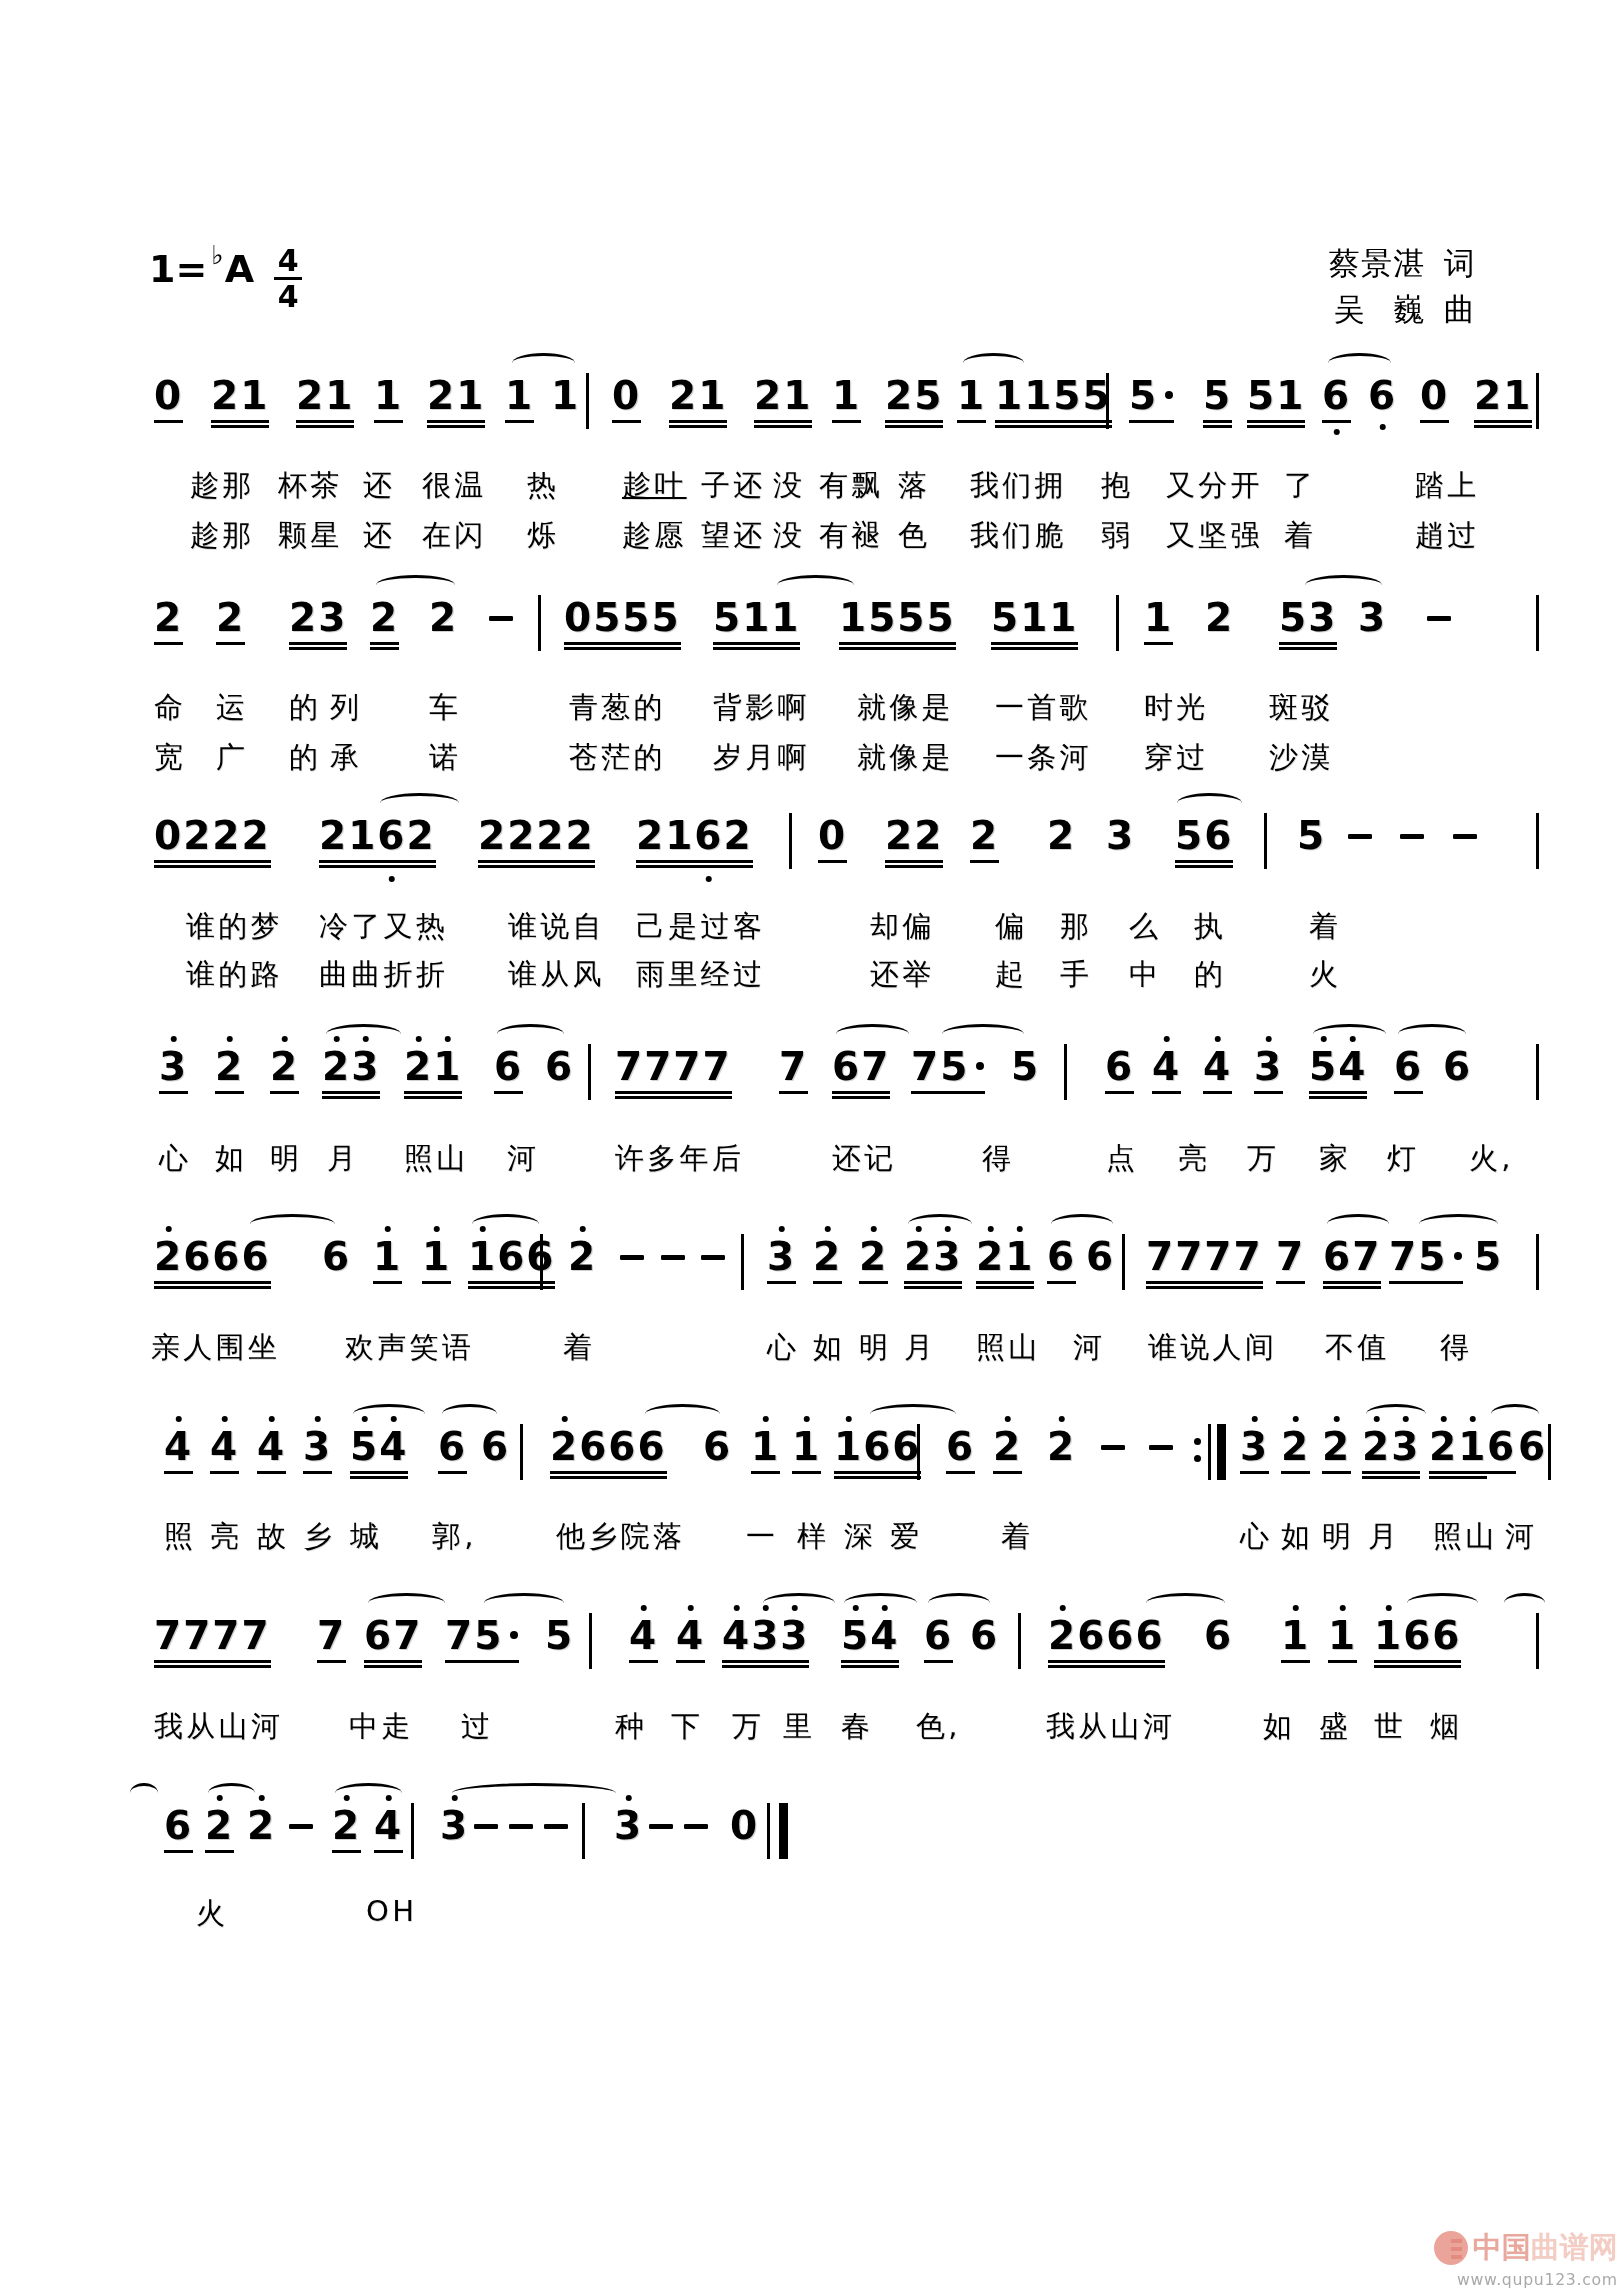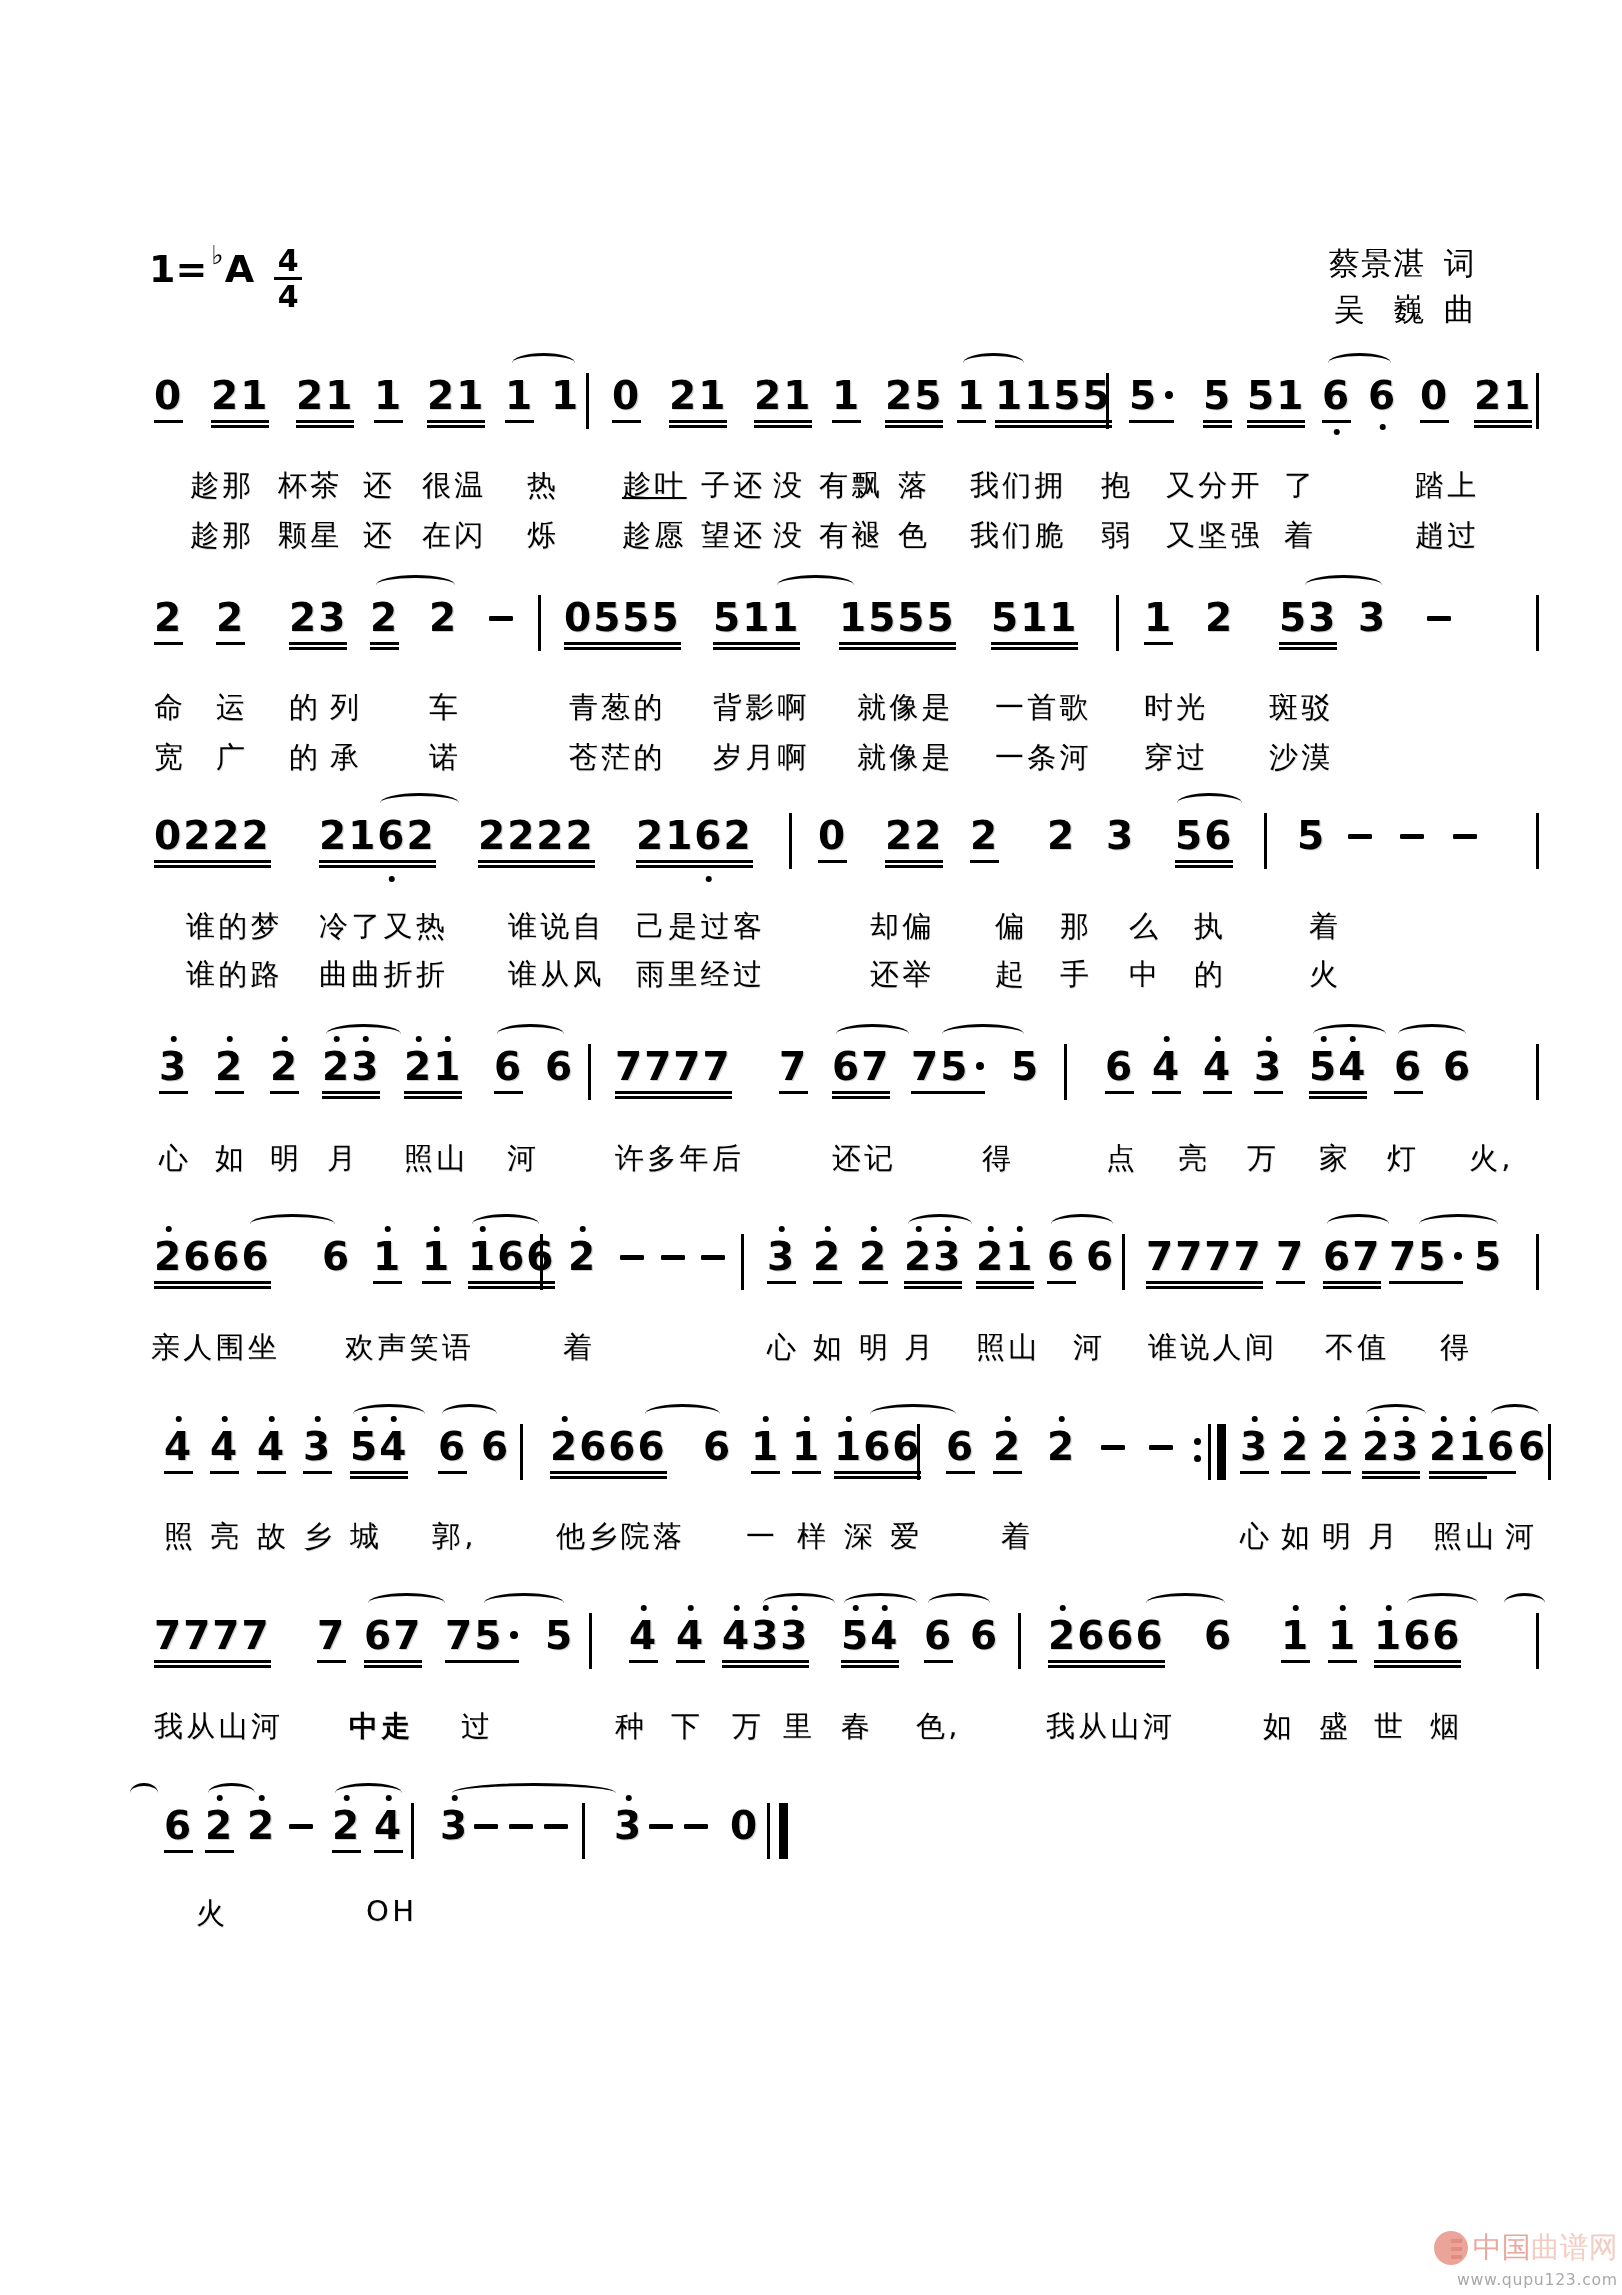--- a/index.html
+++ b/index.html
@@ -44,21 +44,21 @@
        border-radius:50% 50% 0 0;}
   .lyr{position:absolute;font-size:29px;letter-spacing:3.3px;white-space:pre;
        text-shadow:0.7px 0.7px 0 rgba(0,0,0,0.15);}
   
   .wm{position:absolute;right:5.2px;bottom:6.5px;width:170px;}
   .wmrow{display:flex;align-items:center;justify-content:flex-end;}
   .wmlogo{width:34px;height:34px;border-radius:50%;background:#eba49a;position:relative;
           margin-right:5.2px;flex:0 0 auto;}
   .wmlogo i{position:absolute;left:17px;right:5.2px;height:3.9px;background:#e28b80;display:block;}
   .wmlogo i:nth-child(1){top:7.9px;} .wmlogo i:nth-child(2){top:15.7px;} .wmlogo i:nth-child(3){top:23.6px;}
-  .wmtext{font-size:29px;font-weight:normal;color:#e9a89e;white-space:nowrap;}
+  .wmtext{font-size:29px;font-weight:bold;color:#e9a89e;white-space:nowrap;}
   .wmtext .lite{color:#f3cdc4;}
   .wmurl{text-align:right;font-size:15.7px;color:#a9a9a9;margin-top:1.3px;letter-spacing:0.7px;}
 </style>
 </head>
 <body>
 
 <div id="page">
 
 
   <div class="keysig">
@@ -428,21 +428,21 @@
     <div class="lyr" style="left: 844px; top: 1517px;">深</div>
     <div class="lyr" style="left: 890px; top: 1517px;">爱</div>
     <div class="lyr" style="left: 1001px; top: 1517px;">着</div>
     <div class="lyr" style="left: 1240px; top: 1517px;">心</div>
     <div class="lyr" style="left: 1281px; top: 1517px;">如</div>
     <div class="lyr" style="left: 1322px; top: 1517px;">明</div>
     <div class="lyr" style="left: 1368px; top: 1517px;">月</div>
     <div class="lyr" style="left: 1433px; top: 1517px;">照山</div>
     <div class="lyr" style="left: 1505px; top: 1517px;">河</div>
     <div class="lyr" style="left: 154px; top: 1707px;">我从山河</div>
-    <div class="lyr" style="left: 349px; top: 1707px; font-weight: bold;">中走</div>
+    <div class="lyr" style="left: 349px; top: 1707px;">中走</div>
     <div class="lyr" style="left: 461px; top: 1707px;">过</div>
     <div class="lyr" style="left: 615px; top: 1707px;">种</div>
     <div class="lyr" style="left: 671px; top: 1707px;">下</div>
     <div class="lyr" style="left: 732px; top: 1707px;">万</div>
     <div class="lyr" style="left: 783px; top: 1707px;">里</div>
     <div class="lyr" style="left: 841px; top: 1707px;">春</div>
     <div class="lyr" style="left: 916px; top: 1707px;">色,</div>
     <div class="lyr" style="left: 1046px; top: 1707px;">我从山河</div>
     <div class="lyr" style="left: 1263px; top: 1707px;">如</div>
     <div class="lyr" style="left: 1319px; top: 1707px;">盛</div>

